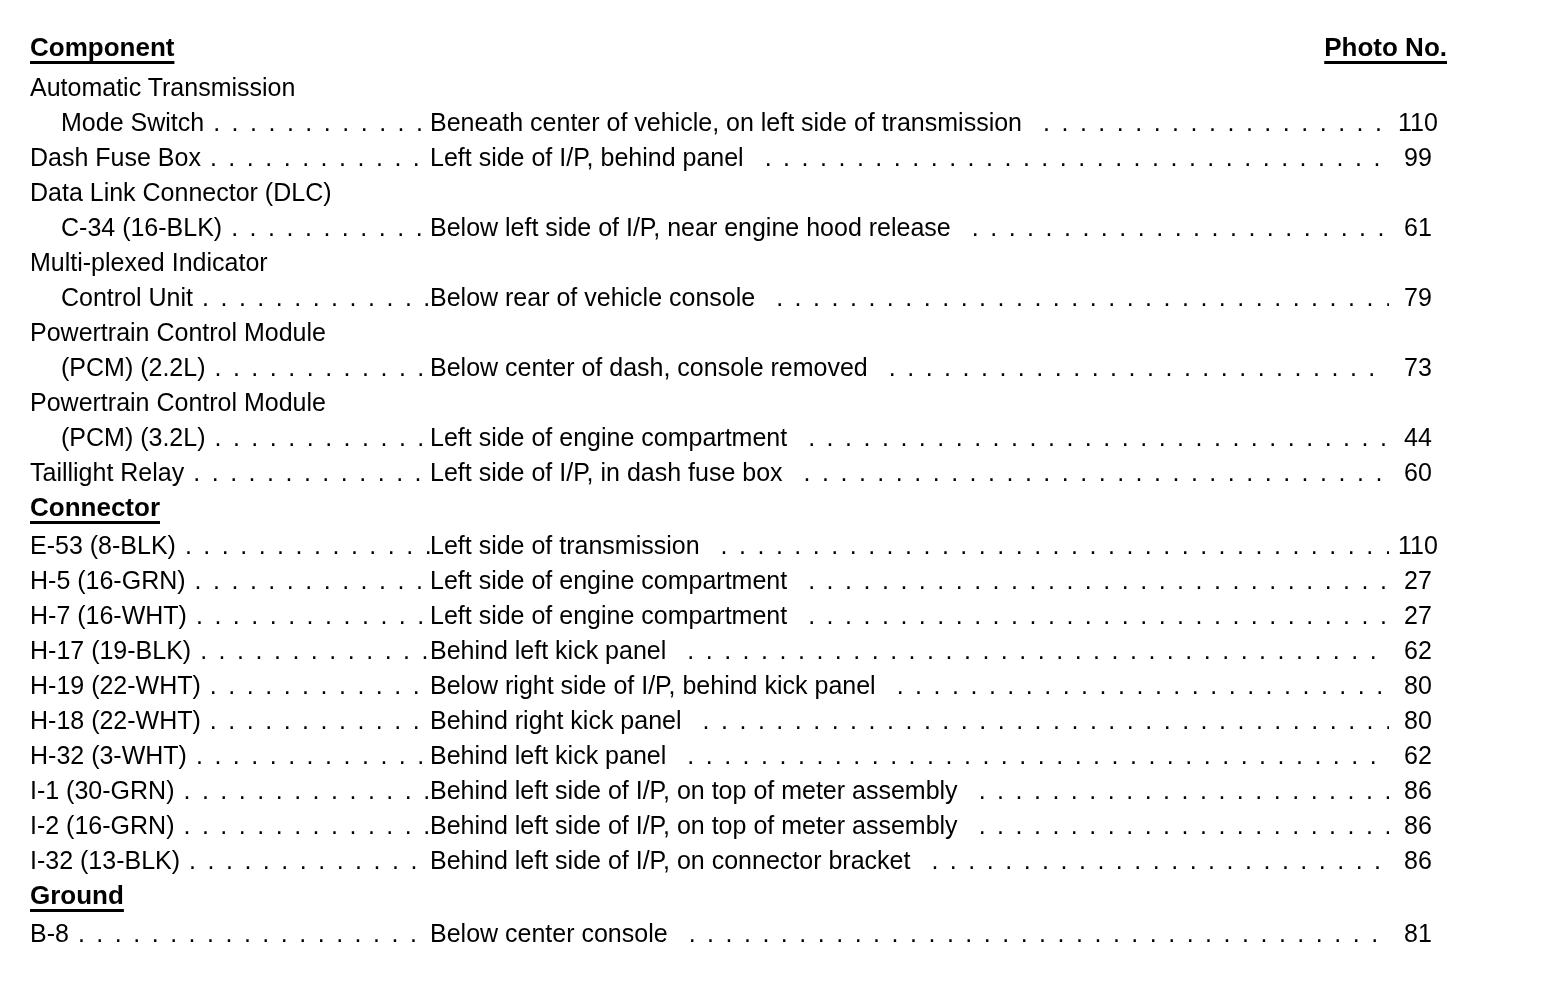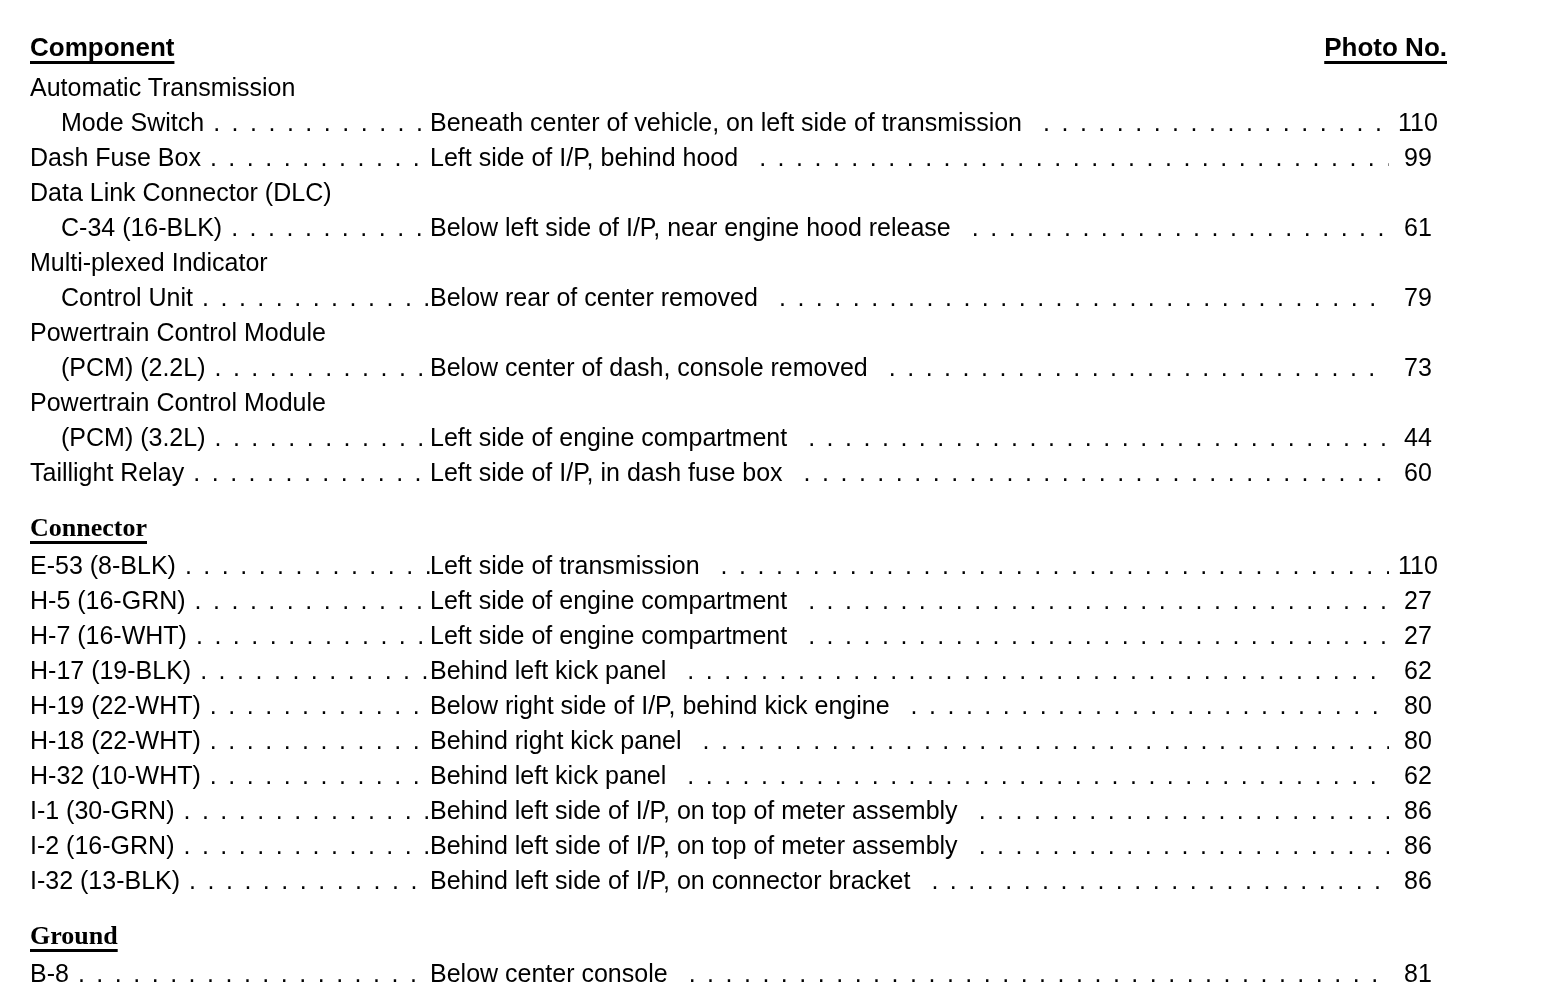--- a/index.html
+++ b/index.html
@@ -27,21 +27,21 @@
   }
   .header-row { margin-bottom: 5px; }
   .hd {
     font-weight: bold;
     font-size: 26px;
     text-decoration: underline;
     text-decoration-thickness: 2.5px;
     text-underline-offset: 5px;
   }
   .fill { flex: 1 1 auto; }
-  .heading-row { margin-top: 20px; margin-bottom: 3px; font-family: Liberation Serif, serif; }
+  .heading-row { margin-top: 0; margin-bottom: 3px; }
   .name-col {
     flex: 0 0 400px;
     display: flex;
     align-items: baseline;
     overflow: hidden;
     min-width: 0;
     justify-content: flex-end;
   }
   .name-col.indent { padding-left: 31px; }
   .loc-col {
@@ -92,21 +92,21 @@
           <span class="leader"></span>
         </span>
         <span class="photo-col">110</span>
       </div>
       <div class="row">
         <span class="name-col">
           <span class="name">Dash Fuse Box</span>
           <span class="leader"></span>
         </span>
         <span class="loc-col">
-          <span class="loc">Left side of I/P, behind hood</span>
+          <span class="loc">Left side of I/P, behind panel</span>
           <span class="leader"></span>
         </span>
         <span class="photo-col">99</span>
       </div>
       <div class="row">
         <span>Data Link Connector (DLC)</span>
       </div>
       <div class="row">
         <span class="name-col indent">
           <span class="name">C-34 (16-BLK)</span>
@@ -120,21 +120,21 @@
       </div>
       <div class="row">
         <span>Multi-plexed Indicator</span>
       </div>
       <div class="row">
         <span class="name-col indent">
           <span class="name">Control Unit</span>
           <span class="leader"></span>
         </span>
         <span class="loc-col">
-          <span class="loc">Below rear of center removed</span>
+          <span class="loc">Below rear of vehicle console</span>
           <span class="leader"></span>
         </span>
         <span class="photo-col">79</span>
       </div>
       <div class="row">
         <span>Powertrain Control Module</span>
       </div>
       <div class="row">
         <span class="name-col indent">
           <span class="name">(PCM) (2.2L)</span>
@@ -217,39 +217,39 @@
           <span class="leader"></span>
         </span>
         <span class="photo-col">62</span>
       </div>
       <div class="row">
         <span class="name-col">
           <span class="name">H-19 (22-WHT)</span>
           <span class="leader"></span>
         </span>
         <span class="loc-col">
-          <span class="loc">Below right side of I/P, behind kick engine</span>
+          <span class="loc">Below right side of I/P, behind kick panel</span>
           <span class="leader"></span>
         </span>
         <span class="photo-col">80</span>
       </div>
       <div class="row">
         <span class="name-col">
           <span class="name">H-18 (22-WHT)</span>
           <span class="leader"></span>
         </span>
         <span class="loc-col">
           <span class="loc">Behind right kick panel</span>
           <span class="leader"></span>
         </span>
         <span class="photo-col">80</span>
       </div>
       <div class="row">
         <span class="name-col">
-          <span class="name">H-32 (10-WHT)</span>
+          <span class="name">H-32 (3-WHT)</span>
           <span class="leader"></span>
         </span>
         <span class="loc-col">
           <span class="loc">Behind left kick panel</span>
           <span class="leader"></span>
         </span>
         <span class="photo-col">62</span>
       </div>
       <div class="row">
         <span class="name-col">

